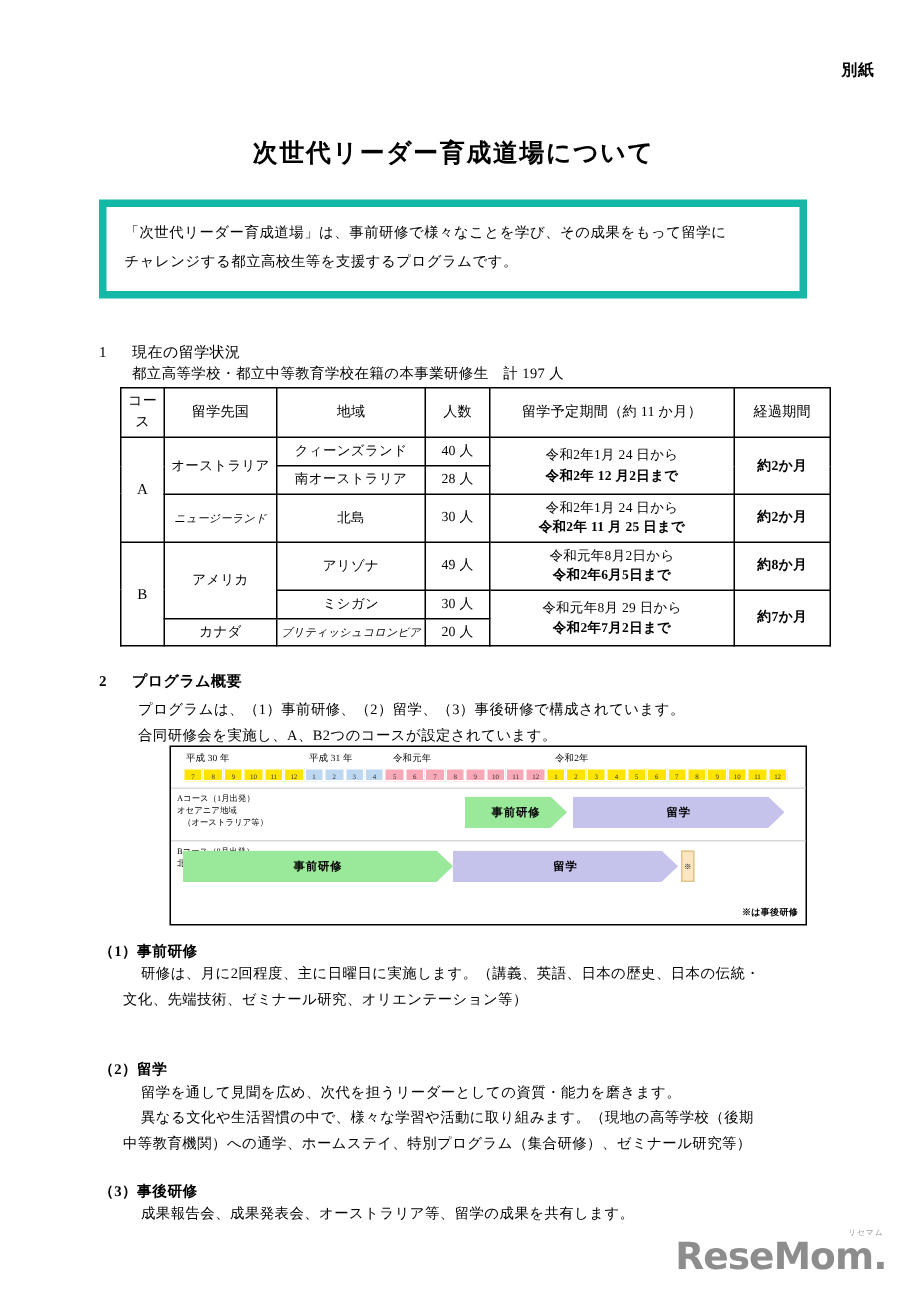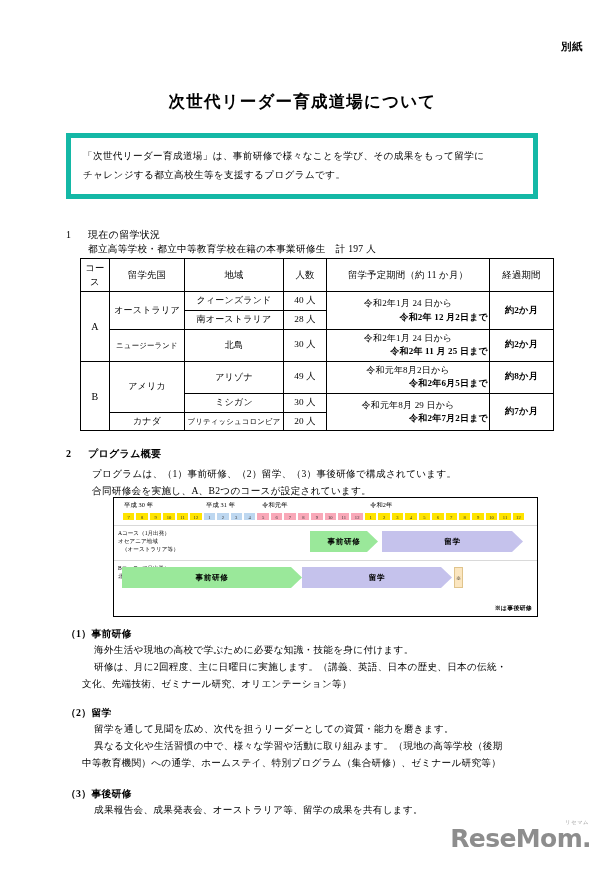--- a/index.html
+++ b/index.html
@@ -83,27 +83,27 @@
     line-height: 1.5;
   }
   table.status th { font-weight: normal; font-size: 9.4px; }
   th.c-course { width: 26px; font-size: 6.5px; }
   th.c-country { width: 72px; }
   th.c-region  { width: 96px; }
   th.c-people  { width: 40px; }
   th.c-period  { width: 160px; }
   th.c-elapsed { width: 61px; }
   td.course-cell { font-size: 10px; }
-  td.small { font-size: 7.4px; letter-spacing: 0; }
+  td.small { font-size: 7.4px; letter-spacing: 0; font-style: italic; }
   td.period-cell {
     text-align: left;
     padding: 2px 4px;
     line-height: 1.55;
   }
-  td.period-cell .to { display: block; text-align: right; font-weight: bold; }
+  td.period-cell .to { display: block; font-weight: bold; }
   td.period-cell .from { display: block; }
   td.elapsed { font-weight: bold; font-size: 9.2px; }
   td.ppl { font-size: 9.2px; }
 
   
   .prog-lines {
     position: absolute;
     top: 466px; left: 92px;
     font-size: 9.6px;
     line-height: 1.72;
@@ -386,21 +386,20 @@
     </div>
     <div class="arrow green" style="top:69px; left:8px; width:180px;">事前研修</div>
     <div class="arrow purple" style="top:69px; left:188px; width:150px;">留学</div>
     <div class="post-box" style="top:69px; left:340px;">※</div>
 
     <div class="tl-note">※は事後研修</div>
   </div>
 
   <div class="body-sec" style="top:628px;">
     <div class="h">（1）事前研修</div>
-    <div class="p ind1">海外生活や現地の高校で学ぶために必要な知識・技能を身に付けます。</div>
     <div class="p ind1">研修は、月に2回程度、主に日曜日に実施します。（講義、英語、日本の歴史、日本の伝統・</div>
     <div class="p ind2">文化、先端技術、ゼミナール研究、オリエンテーション等）</div>
   </div>
 
   <div class="body-sec" style="top:707px;">
     <div class="h">（2）留学</div>
     <div class="p ind1">留学を通して見聞を広め、次代を担うリーダーとしての資質・能力を磨きます。</div>
     <div class="p ind1">異なる文化や生活習慣の中で、様々な学習や活動に取り組みます。（現地の高等学校（後期</div>
     <div class="p ind2">中等教育機関）への通学、ホームステイ、特別プログラム（集合研修）、ゼミナール研究等）</div>
   </div>

